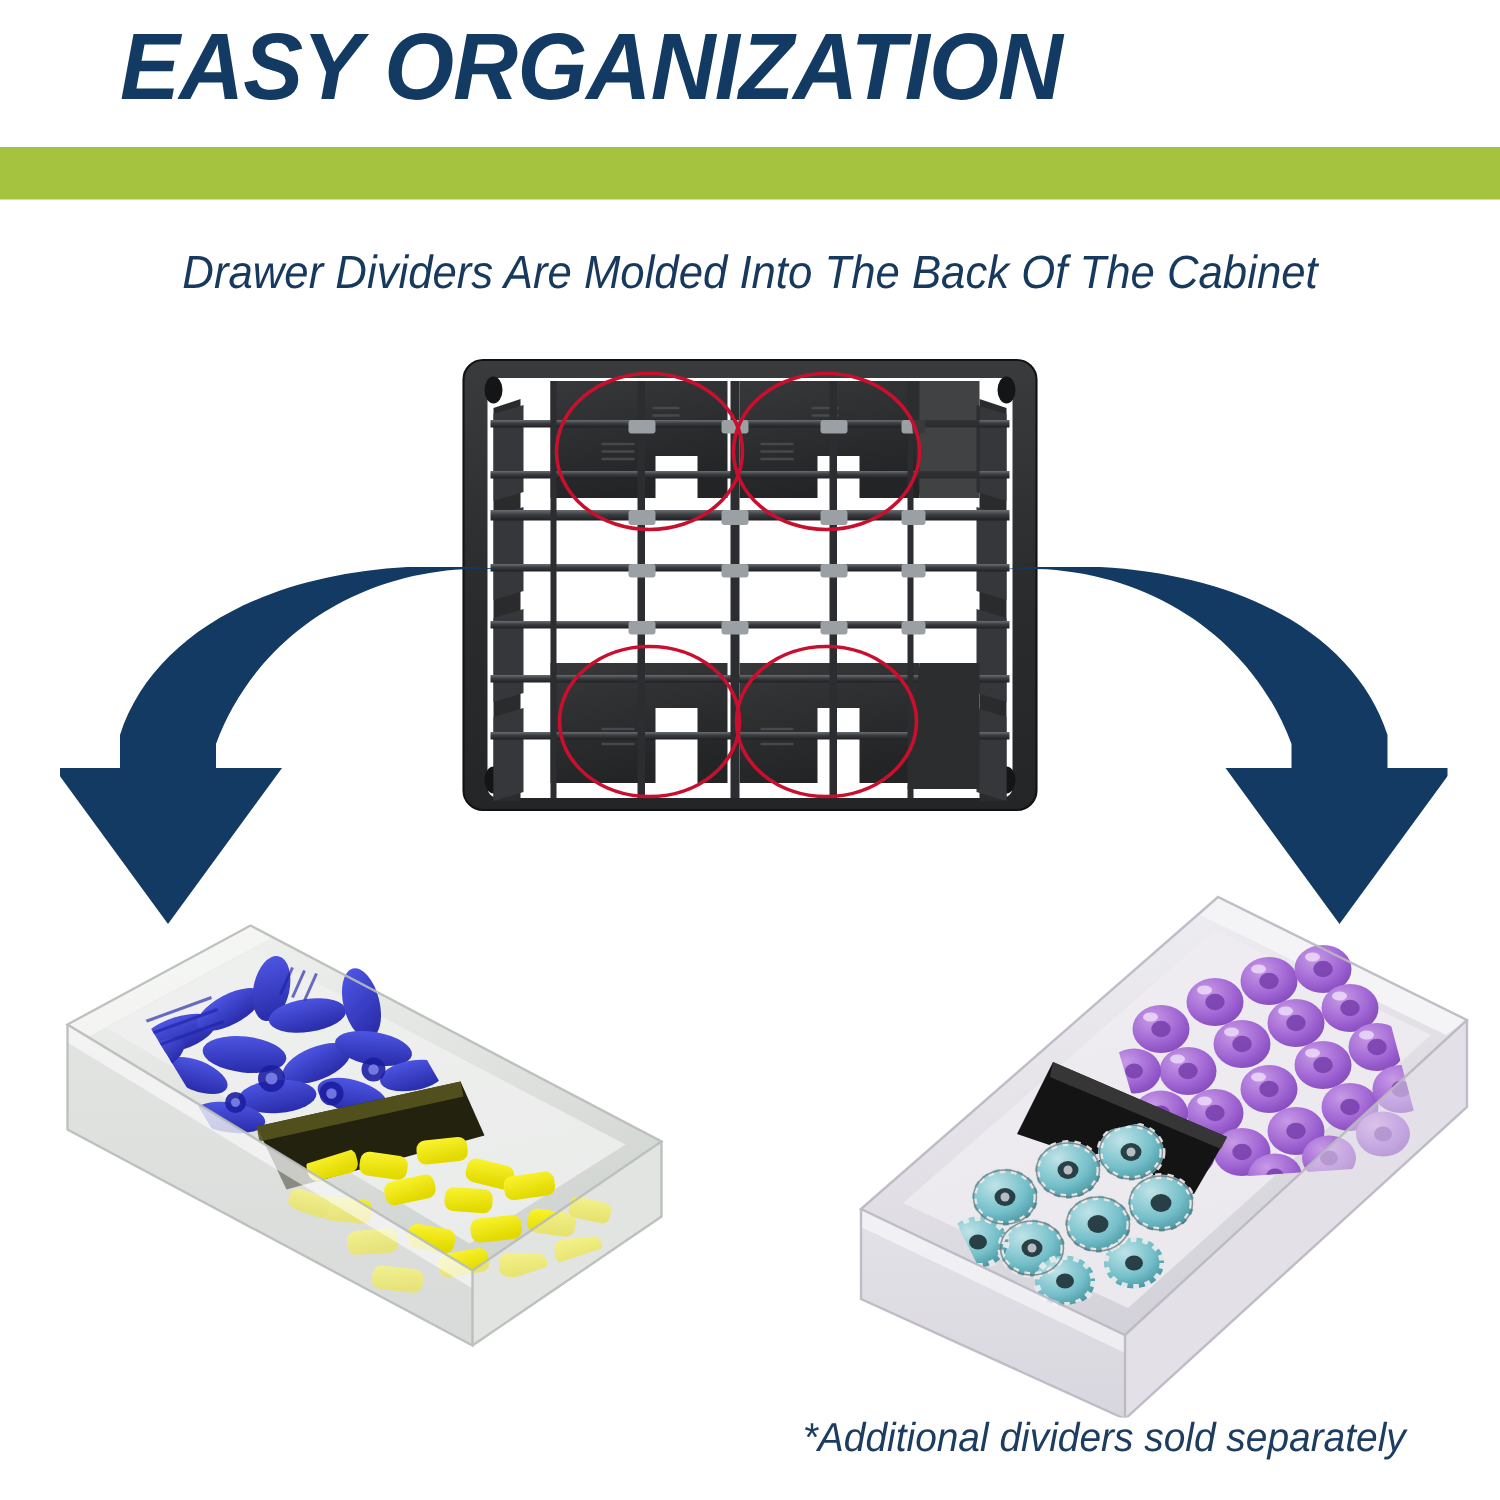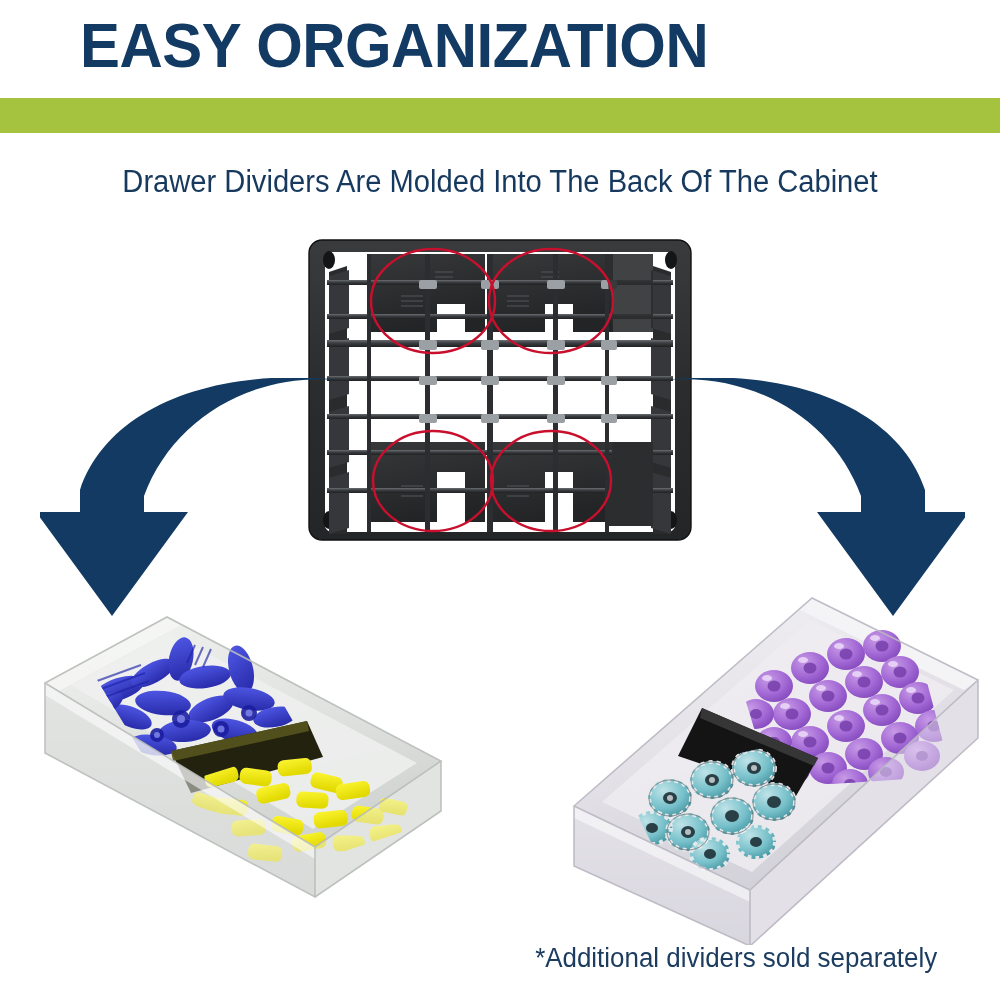--- a/index.html
+++ b/index.html
@@ -1,21 +1,21 @@
 <!DOCTYPE html>
 <html><head>
 <meta charset="utf-8">
 <style>
   html,body{margin:0;padding:0;background:#ffffff;}
   body{
     width:1000px;height:1000px;position:relative;overflow:hidden;
     font-family:"Liberation Sans","DejaVu Sans",sans-serif;
     background:#ffffff;
   }
-  .stage{position:absolute;left:0;top:0;width:792px;height:1000px;}
+  .stage{position:absolute;left:0;top:0;width:792px;height:1000px;font-style:italic;}
 
   
   .title{
     position:absolute;left:80px;top:14px;
     font-size:63px;font-weight:bold;letter-spacing:-0.5px;
     color:#123A63;white-space:nowrap;
     transform:scaleX(0.95);transform-origin:left top;
     line-height:1;
   }
   .greenbar{

